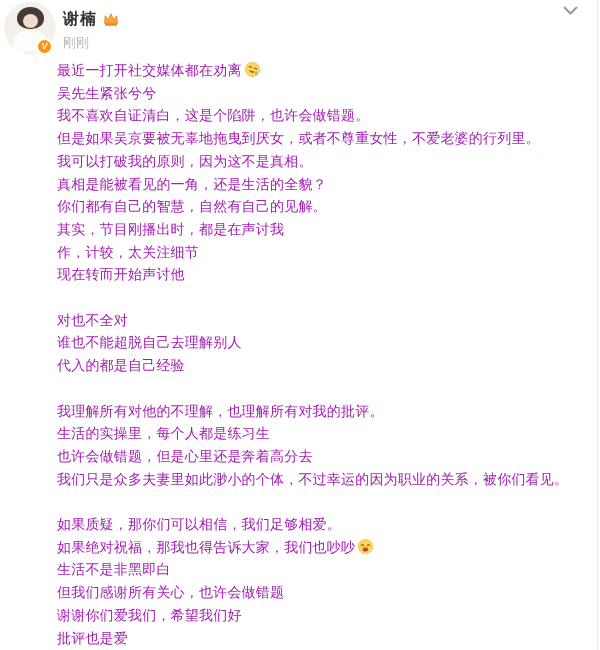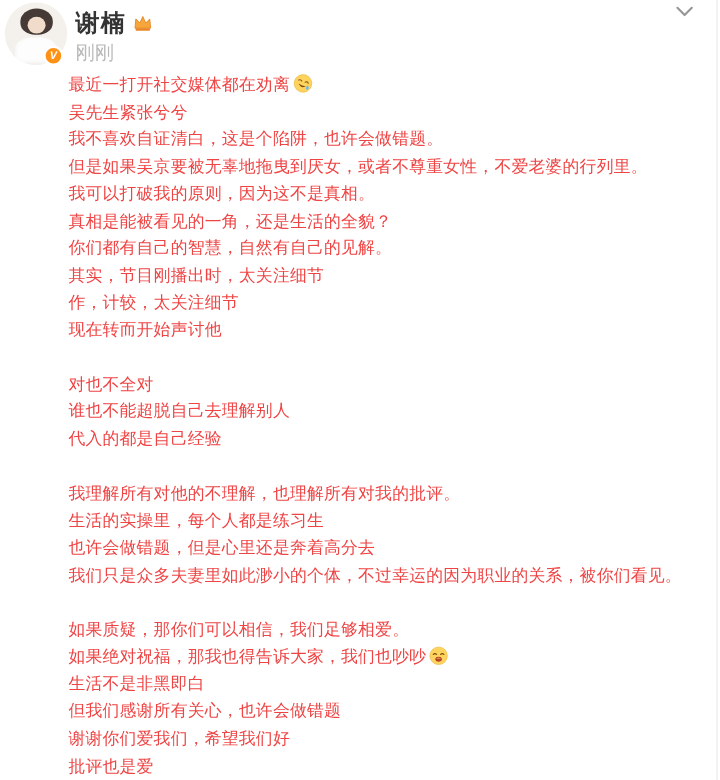--- a/index.html
+++ b/index.html
@@ -34,33 +34,33 @@
     box-shadow: inset 0 -3px 4px rgba(190,180,170,.45);
   }
   .v-badge {
     position: absolute; left: 36px; top: 38px; width: 17px; height: 17px;
     border-radius: 50%; background: #ff9214; border: 2px solid #ffffff;
     color: #ffffff; font-size: 9px; font-weight: bold; text-align: center;
     line-height: 13px; font-style: italic;
   }
   .name-row { position: absolute; left: 63px; top: 9px; height: 20px; display: flex; align-items: center; }
   .username {
-    font-size: 20px; font-weight: bold; color: #333333; cursor: pointer;
+    font-size: 16px; font-weight: bold; color: #333333; cursor: pointer;
     letter-spacing: 1px;
   }
   .crown { margin-left: 6px; display: inline-flex; }
   .timestamp {
-    position: absolute; left: 63px; top: 34px; font-size: 16px; color: #b8b8b8;
+    position: absolute; left: 63px; top: 34px; font-size: 13px; color: #b8b8b8;
     cursor: pointer;
   }
   .chevron { position: absolute; right: 22px; top: 2px; cursor: pointer; }
   
   .post-body {
     position: absolute; left: 57px; top: 59px; width: 528px;
-    font-size: 14px; line-height: 22.7px; color: #ef4444;
+    font-size: 14px; line-height: 22.7px; color: #a21caf;
     letter-spacing: 0.2px;
   }
   .post-line { min-height: 22.7px; white-space: nowrap; }
   .inline-emoji { width: 17px; height: 17px; vertical-align: -3px; margin-left: 2px; }
 </style>
 </head>
 <body>
 
 <div class="page-edge"></div>
 
@@ -100,21 +100,21 @@
       <path d="M6 11.5 Q10 16 14 11.5 Q10 13 6 11.5 Z" fill="#7b4a10"></path>
       <path d="M15.2 10.5 Q17.6 12.4 16.4 14.2 Q15.2 15.6 14.2 13.8 Q13.6 12.2 15.2 10.5 Z" fill="#6fb9f0"></path>
     </g>
   </svg></div>
     <div class="post-line"><span>吴先生紧张兮兮</span></div>
     <div class="post-line"><span>我不喜欢自证清白，这是个陷阱，也许会做错题。</span></div>
     <div class="post-line"><span>但是如果吴京要被无辜地拖曳到厌女，或者不尊重女性，不爱老婆的行列里。</span></div>
     <div class="post-line"><span>我可以打破我的原则，因为这不是真相。</span></div>
     <div class="post-line"><span>真相是能被看见的一角，还是生活的全貌？</span></div>
     <div class="post-line"><span>你们都有自己的智慧，自然有自己的见解。</span></div>
-    <div class="post-line"><span>其实，节目刚播出时，太关注细节</span></div>
+    <div class="post-line"><span>其实，节目刚播出时，都是在声讨我</span></div>
     <div class="post-line"><span>作，计较，太关注细节</span></div>
     <div class="post-line"><span>现在转而开始声讨他</span></div>
     <div class="post-line"><span></span></div>
     <div class="post-line"><span>对也不全对</span></div>
     <div class="post-line"><span>谁也不能超脱自己去理解别人</span></div>
     <div class="post-line"><span>代入的都是自己经验</span></div>
     <div class="post-line"><span></span></div>
     <div class="post-line"><span>我理解所有对他的不理解，也理解所有对我的批评。</span></div>
     <div class="post-line"><span>生活的实操里，每个人都是练习生</span></div>
     <div class="post-line"><span>也许会做错题，但是心里还是奔着高分去</span></div>

